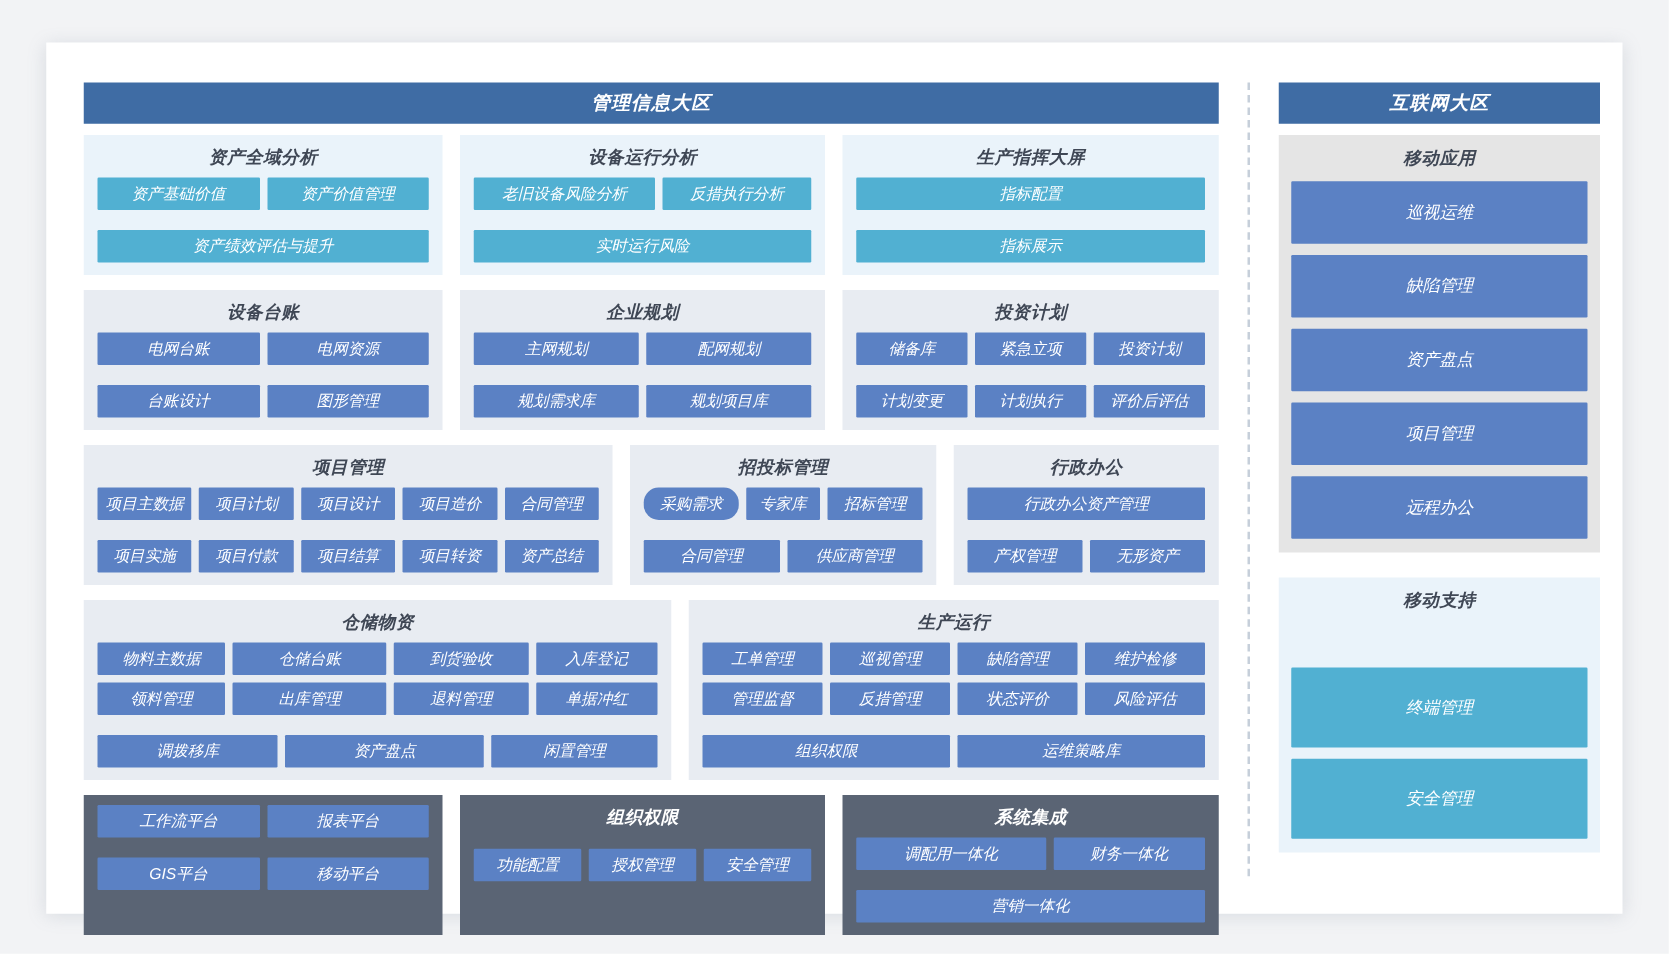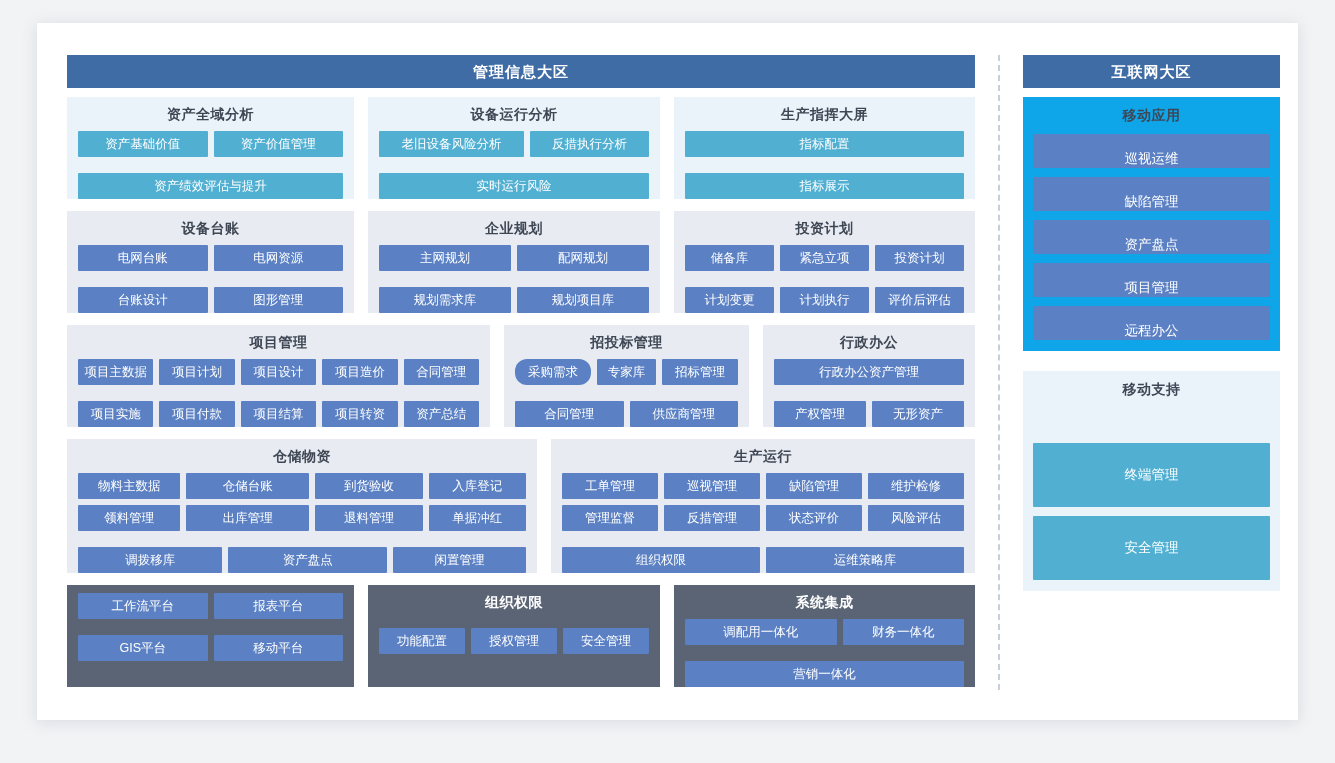--- a/index.html
+++ b/index.html
@@ -4,24 +4,25 @@
 <title>业务架构图</title>
 <style>
   html,body{margin:0;padding:0;}
   body{
     width:1335px;height:763px;
     background:#f2f3f5;
     font-family:"Liberation Sans","DejaVu Sans",sans-serif;
     overflow:hidden;
   }
   .page{
-    position:absolute;left:37px;top:23px;
+    position:absolute;left:37px;top:34px;
     width:1261px;height:697px;
     background:#ffffff;
     box-shadow:0 2px 14px rgba(120,130,150,.22);
+    font-style:italic;
   }
   .page-inner{
     position:absolute;left:30px;top:32px;right:30px;bottom:30px;
     display:flex;
     align-items:flex-start;
   }
 
   
   .col-left{width:908px;flex:0 0 908px;}
   .divider{
@@ -38,21 +39,21 @@
     color:#ffffff;
     font-size:15px;font-weight:bold;
     text-align:center;
     line-height:33px;height:33px;
     letter-spacing:1px;
     margin-bottom:9px;
   }
 
   
   .grp{
-    padding:8px 11px 0 11px;
+    padding:8px 11px 10px 11px;
     box-sizing:border-box;
   }
   .grp.cyan{background:#eaf3fa;}
   .grp.gray{background:#e8ecf2;}
   .grp.dark{background:#5a6474;}
   .grp-title{
     text-align:center;
     font-size:14px;font-weight:bold;
     color:#3f4755;
     margin:1px 0 7px 0;
@@ -78,28 +79,28 @@
   .tile.t-blue{background:#5b81c4;}
   .grp.dark .tile{background:#5b81c4;}
 
   
   .blkrow{display:flex;gap:14px;margin-bottom:12px;}
   .blkrow:last-child{margin-bottom:0;}
 
   
   .side-grp{padding:9px 10px 11px 10px;box-sizing:border-box;}
   .side-grp.cyan{background:#eaf3fa;}
-  .side-grp.gray{background:#0ea5e9;}
+  .side-grp.gray{background:#e5e5e5;}
   .side-title{
     text-align:center;font-size:14px;font-weight:bold;
     color:#3f4755;margin:1px 0 9px 0;letter-spacing:.5px;
   }
   .side-tile{
     text-align:center;color:#ffffff;font-size:13.5px;
-    height:34px;line-height:50px;margin-bottom:9px;border-radius:1px;
+    height:50px;line-height:50px;margin-bottom:9px;border-radius:1px;
   }
   .side-tile:last-child{margin-bottom:0;}
   .side-tile.t-blue{background:#5b81c4;}
   .side-tile.t-cyan{background:#51b0d2;}
   .side-gap{height:20px;}
 </style>
 </head>
 <body>
 
 <div class="page">

